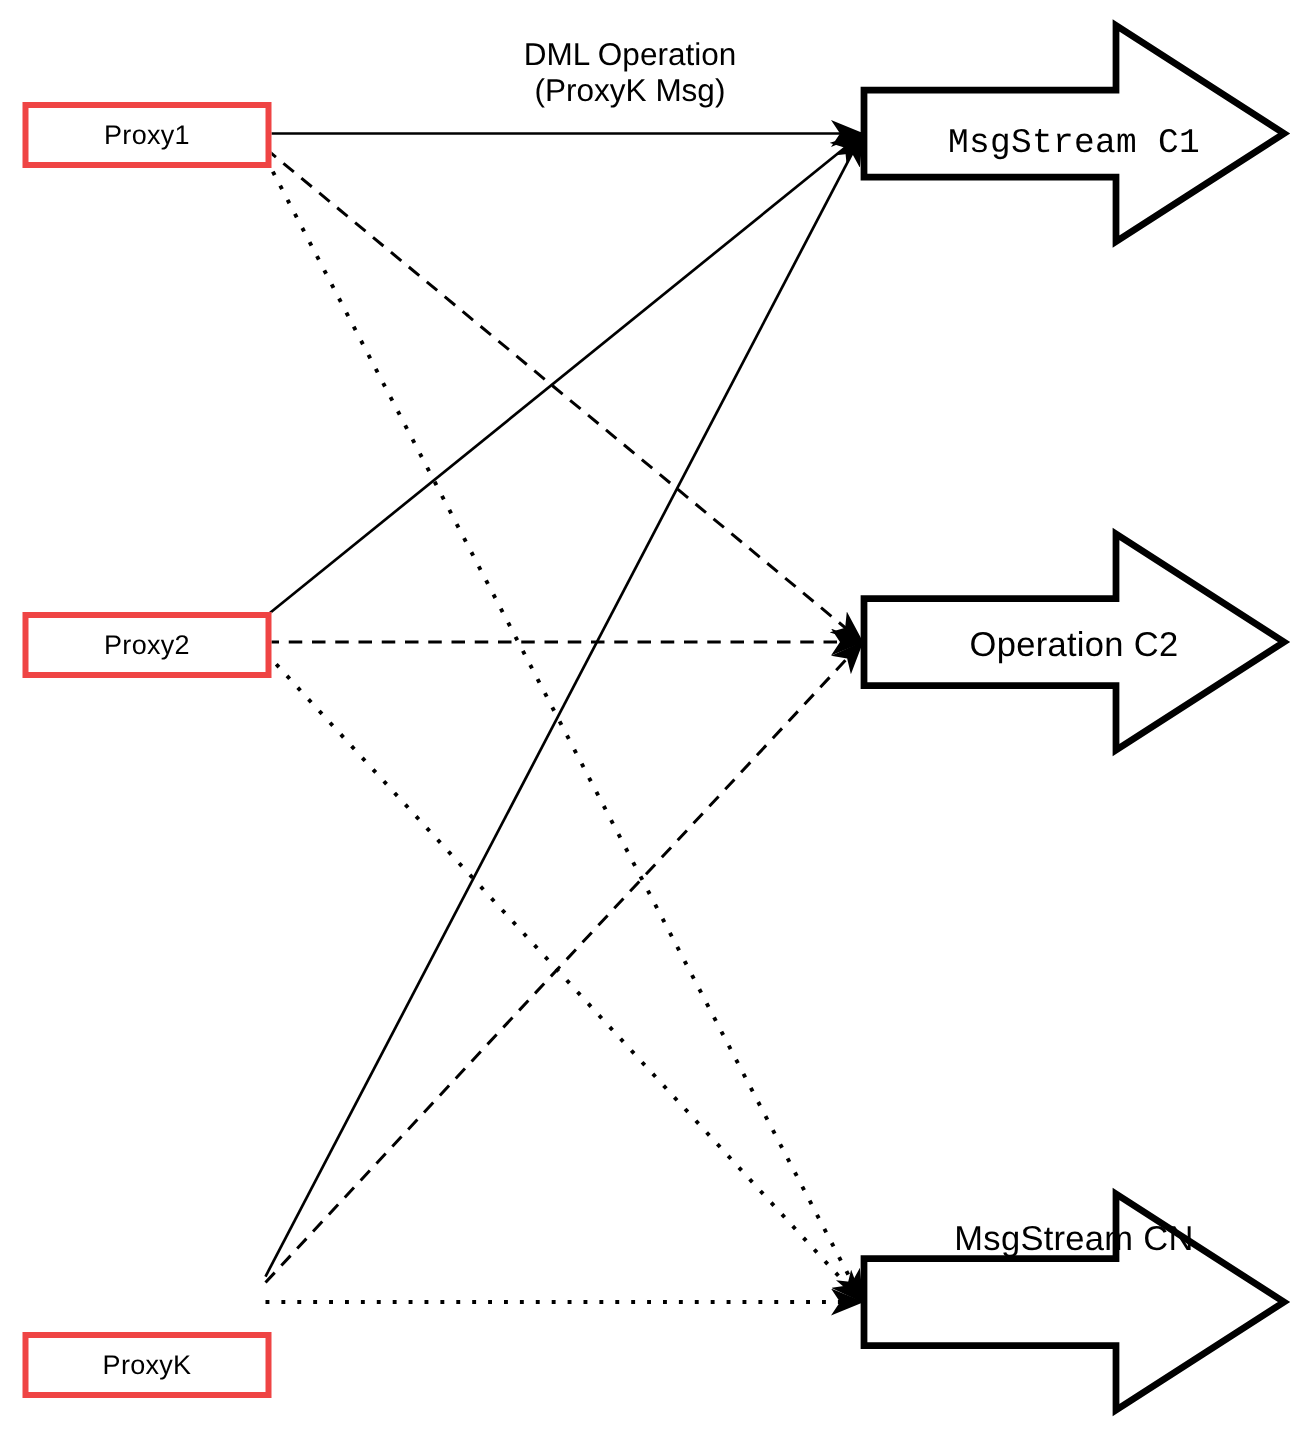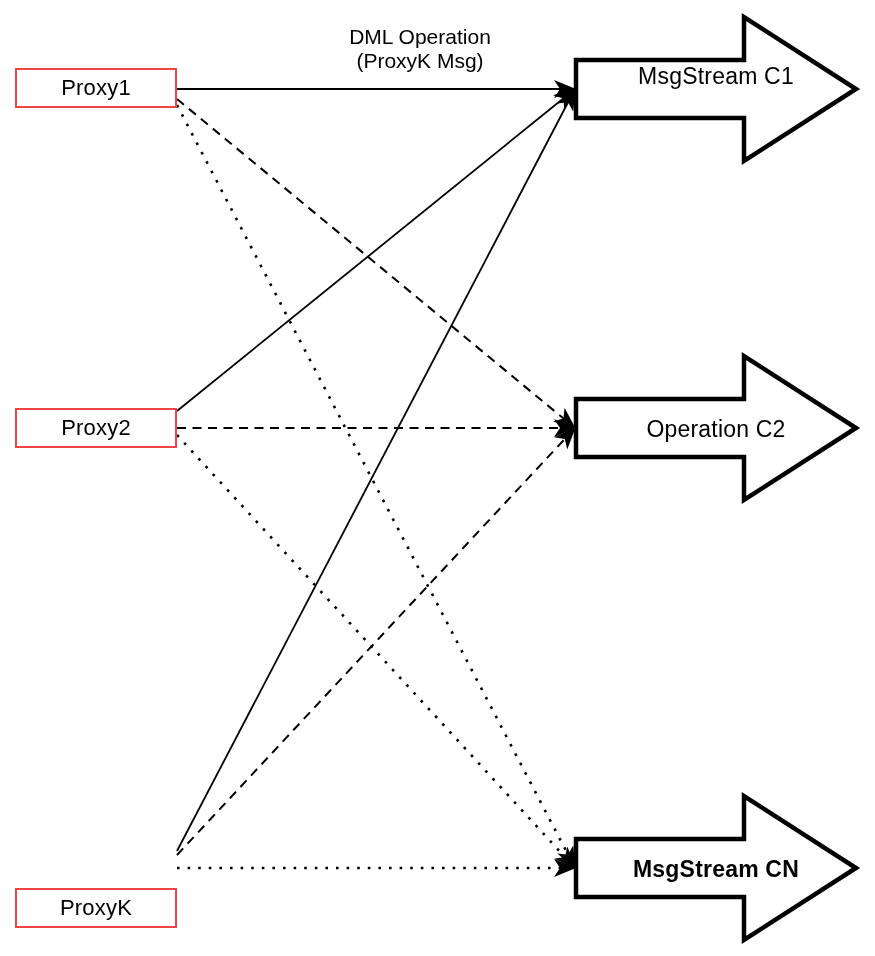--- a/index.html
+++ b/index.html
@@ -36,45 +36,45 @@
     stroke: #000000;
     stroke-width: 4.5;
     stroke-linejoin: miter;
   }
   .proxy-box {
     position: absolute;
     left: 15px;
     width: 158px;
     height: 36px;
     background: #ffffff;
-    border: 2px solid #ef4444;
+    border: 4px solid #ef4444;
     display: flex;
     align-items: center;
     justify-content: center;
-    font-size: 22px;
+    font-size: 18px;
     letter-spacing: 0.2px;
   }
   .proxy-box.p1 { top: 68px; }
   .proxy-box.p2 { top: 408px; }
   .proxy-box.pk { top: 888px; }
   .stream-label {
     position: absolute;
     left: 576px;
     width: 280px;
     height: 58px;
     display: flex;
     align-items: center;
     justify-content: center;
     font-size: 23px;
     letter-spacing: 0.2px;
     pointer-events: none;
   }
-  .stream-label.s1 { top: 47px; }
+  .stream-label.s1 { top: 66px; font-family: Liberation Mono, monospace; }
   .stream-label.s2 { top: 400px; }
-  .stream-label.sn { top: 840px; font-weight: bold; }
+  .stream-label.sn { top: 796px; }
   .diagram-title {
     position: absolute;
     left: 300px;
     top: 25px;
     width: 240px;
     text-align: center;
     font-size: 21px;
     line-height: 24px;
   }
 </style>

